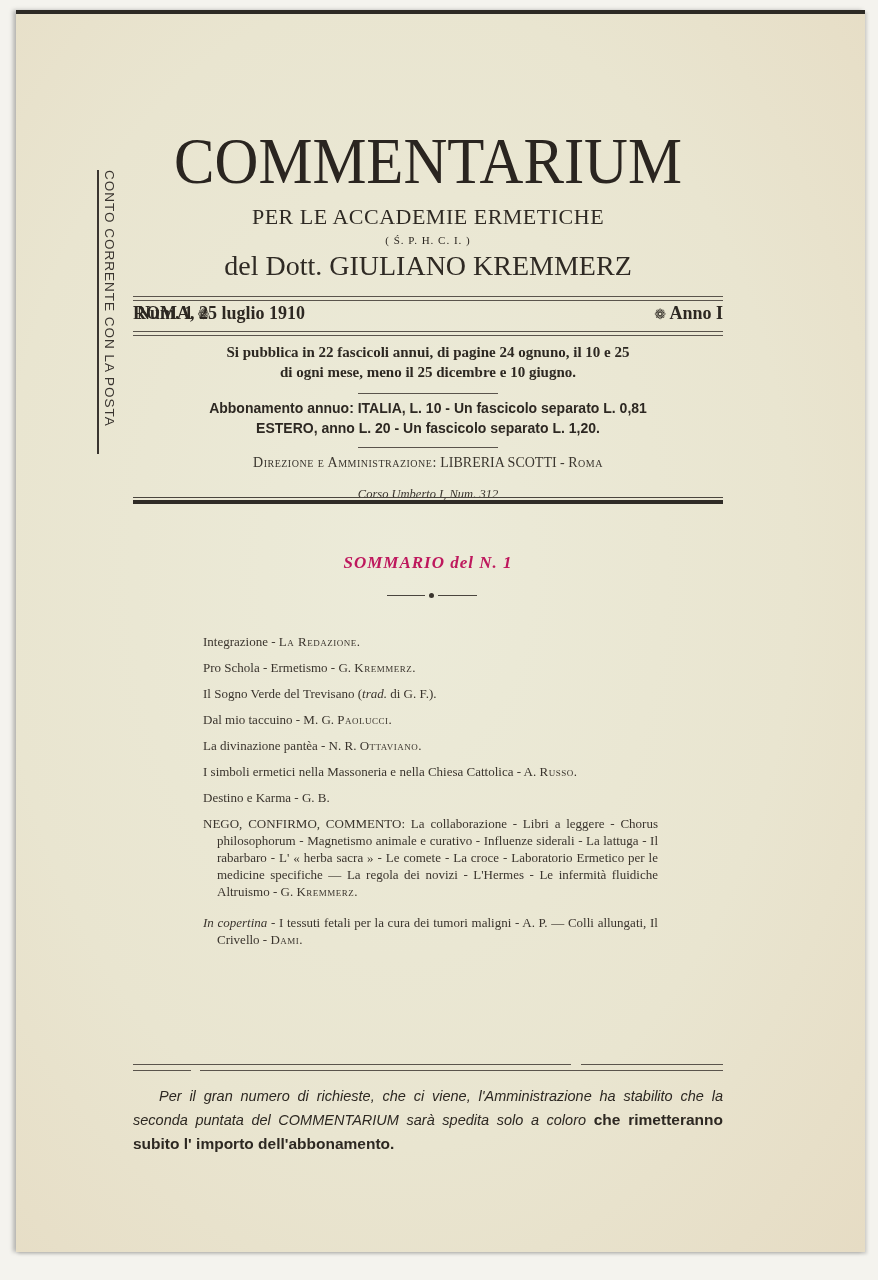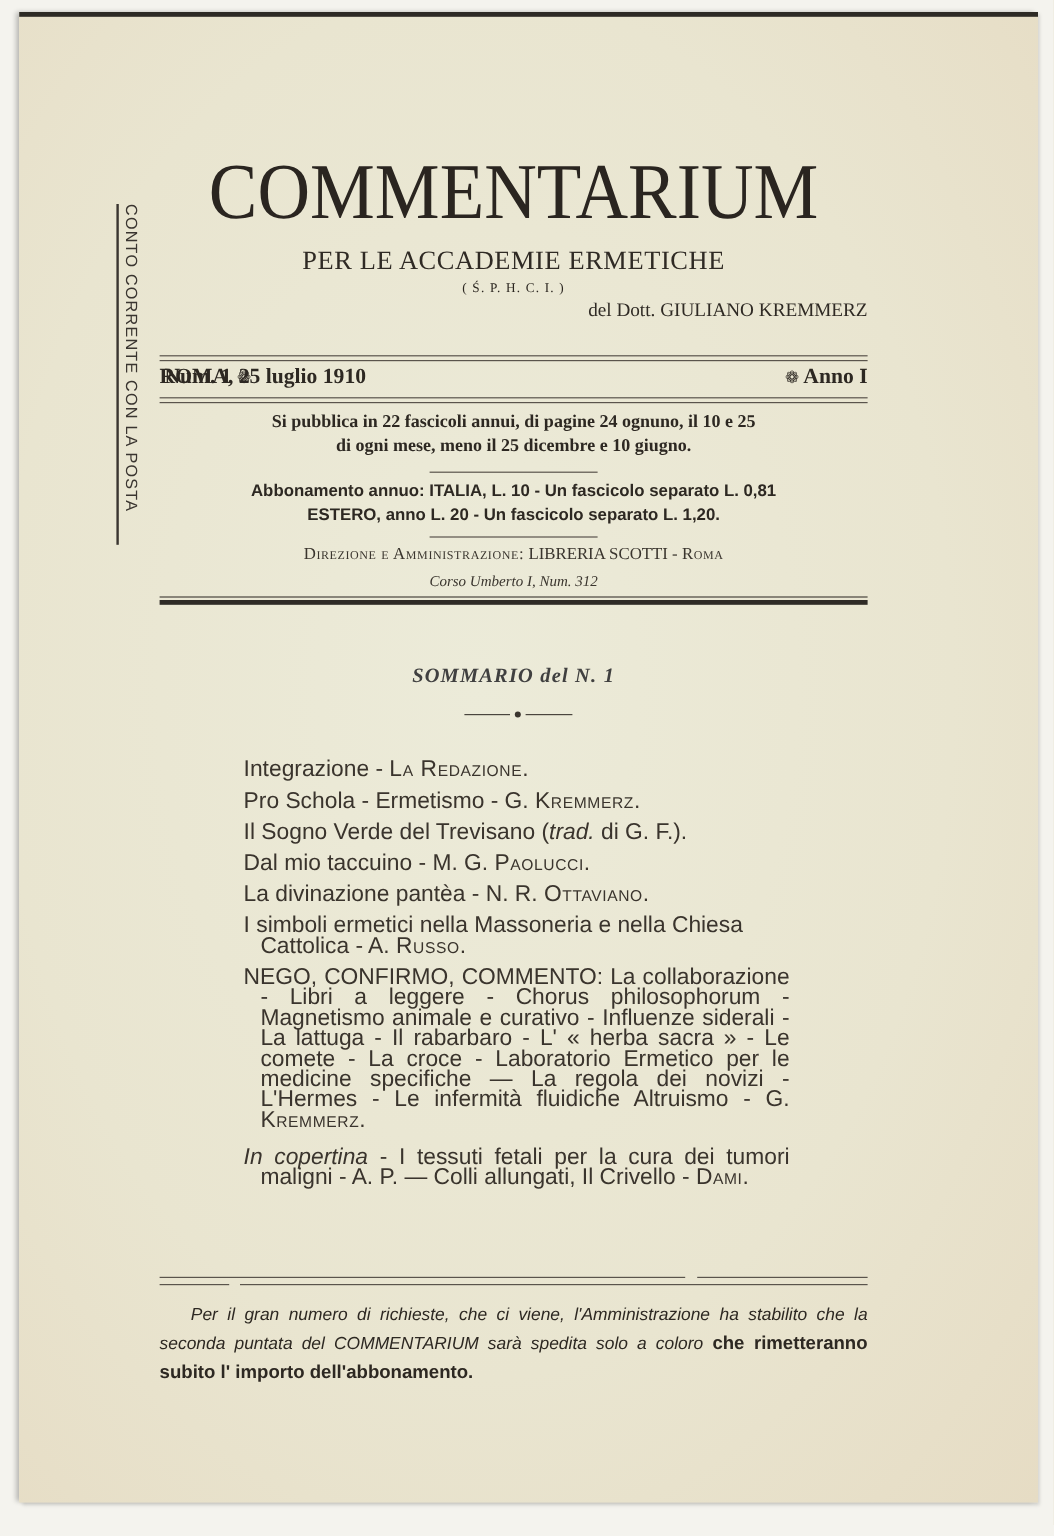--- a/index.html
+++ b/index.html
@@ -34,21 +34,21 @@
     position:absolute; left:133px; top:128px; width:590px; text-align:center;
     font-family:"Liberation Serif","DejaVu Serif",serif;
   }
   .title {
     font-size:66px; letter-spacing:0px; color:#2a2520; line-height:66px;
     transform:scaleX(0.92); transform-origin:center; white-space:nowrap;
     margin-left:-30px; margin-right:-30px;
   }
   .subtitle { font-size:22px; margin-top:10px; letter-spacing:0.5px; color:#2f2a24; }
   .initials { font-size:11px; margin-top:4px; letter-spacing:1px; }
-  .author { font-size:16px; margin-top:4px; color:#2f2a24;text-align:right; }
+  .author { font-size:28px; margin-top:4px; color:#2f2a24; }
   .double-rule { position:absolute; left:133px; width:590px; height:5px;
     border-top:1px solid #5a544c; border-bottom:1px solid #5a544c; box-sizing:border-box; }
   .issue-line {
     position:absolute; left:133px; top:303px; width:590px; height:24px;
     font-family:"Liberation Serif","DejaVu Serif",serif; font-weight:bold;
     font-size:18px; color:#2d2822;
   }
   .issue-line .l { position:absolute; left:4px; top:0; }
   .issue-line .c { position:absolute; left:0; right:16px; top:0; }
   .issue-line .r { position:absolute; right:0; top:0; }
@@ -62,37 +62,37 @@
   .subs {
     position:absolute; left:133px; top:398px; width:590px; text-align:center;
     font-family:"Liberation Sans","DejaVu Sans",sans-serif; font-weight:bold;
     font-size:14px; line-height:20px; color:#2d2822;
   }
   .direction {
     position:absolute; left:133px; top:455px; width:590px; text-align:center;
     font-family:"Liberation Serif","DejaVu Serif",serif; font-size:14px; color:#3a352e;
   }
   .direction .sc { font-variant:small-caps; letter-spacing:0.5px; }
-  .address { font-style:italic; font-size:12.5px; margin-top:6px; }
+  .address { font-style:italic; font-size:12.5px; margin-top:16px; }
   .heavy-rule {
     position:absolute; left:133px; top:497px; width:590px; height:7px;
   }
   .heavy-rule .a { height:1px; background:#4a453e; }
   .heavy-rule .b { height:4px; background:#2f2b26; margin-top:2px; }
   .sommario {
     position:absolute; left:133px; top:553px; width:590px; text-align:center;
     font-family:"Liberation Serif","DejaVu Serif",serif; font-style:italic; font-weight:bold;
-    font-size:17px; letter-spacing:1px; color:#404040;
+    font-size:17px; letter-spacing:1px; color:#be185d;
   }
   .som-ornament { position:absolute; left:387px; top:593px; width:90px; height:6px; }
   .som-ornament .ln { position:absolute; top:2px; height:1px; background:#4a453e; }
   .som-ornament .dot { position:absolute; left:42px; top:0; width:5px; height:5px; border-radius:50%; background:#3a352e; }
   .toc {
     position:absolute; left:203px; top:633px; width:455px;
-    font-family:Liberation Sans, sans-serif; font-size:19px; color:#3a342d;
+    font-family:Liberation Serif, serif; font-size:13px; color:#3a342d;
     line-height:17px;
   }
   .toc .item { margin-bottom:9px; padding-left:14px; text-indent:-14px; }
   .toc .sc { font-variant:small-caps; letter-spacing:0.5px; }
   .toc .it { font-style:italic; }
   .footer-rule { position:absolute; left:133px; top:1064px; width:590px; height:8px; }
   .footer-rule .top1 { position:absolute; left:0; top:0; width:438px; height:1px; background:#5a544c; }
   .footer-rule .top2 { position:absolute; left:448px; top:0; width:142px; height:1px; background:#5a544c; }
   .footer-rule .bot1 { position:absolute; left:0; top:6px; width:58px; height:1px; background:#5a544c; }
   .footer-rule .bot2 { position:absolute; left:67px; top:6px; width:523px; height:1px; background:#5a544c; }
@@ -166,20 +166,21 @@
   <div class="ln" style="left:51px; width:39px;"></div>
 </div>
 
 <div class="toc">
   <div class="item"><span>Integrazione - </span><span class="sc">La Redazione.</span></div>
   <div class="item"><span>Pro Schola - Ermetismo - G. </span><span class="sc">Kremmerz.</span></div>
   <div class="item"><span>Il Sogno Verde del Trevisano (</span><span class="it">trad.</span><span> di G. F.).</span></div>
   <div class="item"><span>Dal mio taccuino - M. G. </span><span class="sc">Paolucci.</span></div>
   <div class="item"><span>La divinazione pantèa - N. R. </span><span class="sc">Ottaviano.</span></div>
   <div class="item"><span>I simboli ermetici nella Massoneria e nella Chiesa Cattolica - A. </span><span class="sc">Russo.</span></div>
+  <div class="item"><span>Destino e Karma - G. B.</span></div>
   <div class="item" style="text-align:justify;"><span>NEGO, CONFIRMO, COMMENTO: La collaborazione - Libri a leggere - Chorus philosophorum - Magnetismo animale e curativo - Influenze siderali - La lattuga - Il rabarbaro - L' « herba sacra » - Le comete - La croce - Laboratorio Ermetico per le medicine specifiche — La regola dei novizi - L'Hermes - Le infermità fluidiche Altruismo - G. </span><span class="sc">Kremmerz.</span></div>
   <div class="item" style="text-align:justify; margin-top:14px;"><span class="it">In copertina</span><span> - I tessuti fetali per la cura dei tumori maligni - A. P. — Colli allungati, Il Crivello - </span><span class="sc">Dami.</span></div>
 </div>
 
 <div class="footer-rule">
   <div class="top1"></div>
     <div class="top2"></div>
     <div class="bot1"></div>
     <div class="bot2"></div>
 </div>

